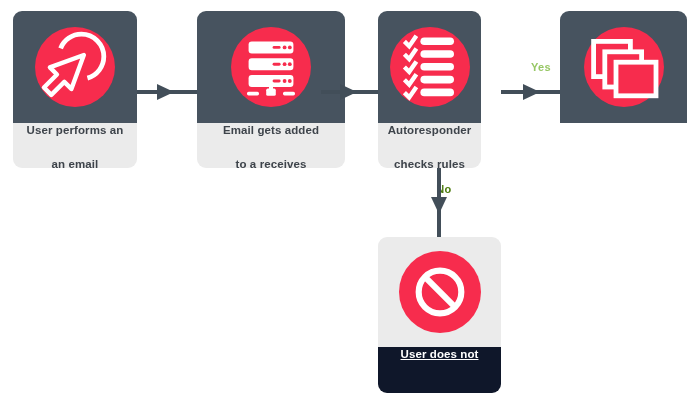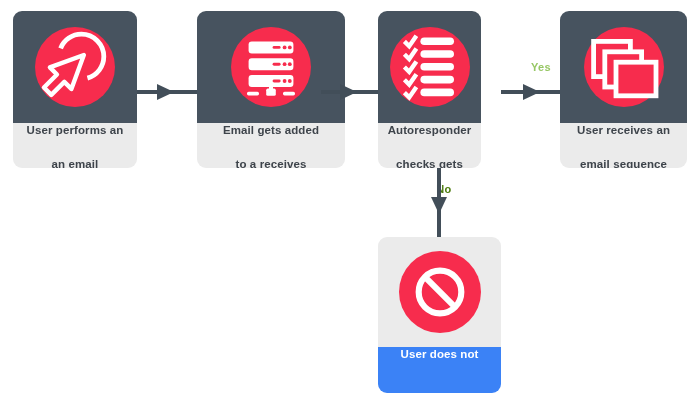--- a/index.html
+++ b/index.html
@@ -38,21 +38,21 @@
     align-items: center;
     justify-content: space-between;
     font-weight: bold;
     font-size: 11.5px;
     line-height: 14px;
     letter-spacing: 0.1px;
     text-align: center;
     gap: 20px;
   }
   .label-panel.light { background: #ebebeb; color: #3e444b; }
-  .label-panel.dark  { background: #3b82f6; color: #ffffff; }
+  .label-panel.dark  { background: #0f172a; color: #ffffff; text-decoration: underline; }
 
   
   #node-user-action    { left: 13px;  top: 11px;  width: 124px; height: 157px; }
   #node-email-segment  { left: 197px; top: 11px;  width: 148px; height: 157px; }
   #node-autoresponder  { left: 378px; top: 11px;  width: 103px; height: 157px; }
   #node-email-sequence { left: 560px; top: 11px;  width: 127px; height: 157px; }
   #node-no-email       { left: 378px; top: 237px; width: 123px; height: 156px; }
   .row-node .icon-panel  { height: 112px; }
   .row-node .label-panel { height: 45px; }
   #node-no-email .icon-panel  { height: 110px; }
@@ -185,21 +185,21 @@
             <rect x="38" y="29" width="42" height="9.5" rx="4.75"></rect>
             <rect x="38" y="45" width="42" height="9.5" rx="4.75"></rect>
             <rect x="38" y="61" width="42" height="9.5" rx="4.75"></rect>
             <rect x="38" y="77" width="42" height="9.5" rx="4.75"></rect>
           </g>
         </svg>
       </div>
     </div>
     <div class="label-panel light">
       <div>Autoresponder</div>
-      <div>checks gets</div>
+      <div>checks rules</div>
     </div>
   </div>
 
   <div class="edge-label" id="edge-label-yes">Yes</div>
   <div class="h-arrow" id="arrow-3">
     <div class="shaft"></div>
     <div class="head"></div>
   </div>
 
   <div class="node row-node" id="node-email-sequence">
@@ -207,24 +207,20 @@
       <div class="icon-circle">
         <svg class="icon-svg" width="80" height="80" viewBox="0 0 100 100">
           <g fill="#f72c4d" stroke="#ffffff" stroke-width="6">
             <rect x="12" y="18" width="46" height="44"></rect>
             <rect x="26" y="31" width="46" height="44"></rect>
             <rect x="40" y="44" width="50" height="42"></rect>
           </g>
         </svg>
       </div>
     </div>
-    <div class="label-panel light">
-      <div>User receives an</div>
-      <div>email sequence</div>
-    </div>
   </div>
 
   <div class="edge-label" id="edge-label-no">No</div>
   <div class="v-arrow">
     <div class="shaft"></div>
     <div class="head"></div>
   </div>
 
   <div class="node" id="node-no-email">
     <div class="icon-panel light">

